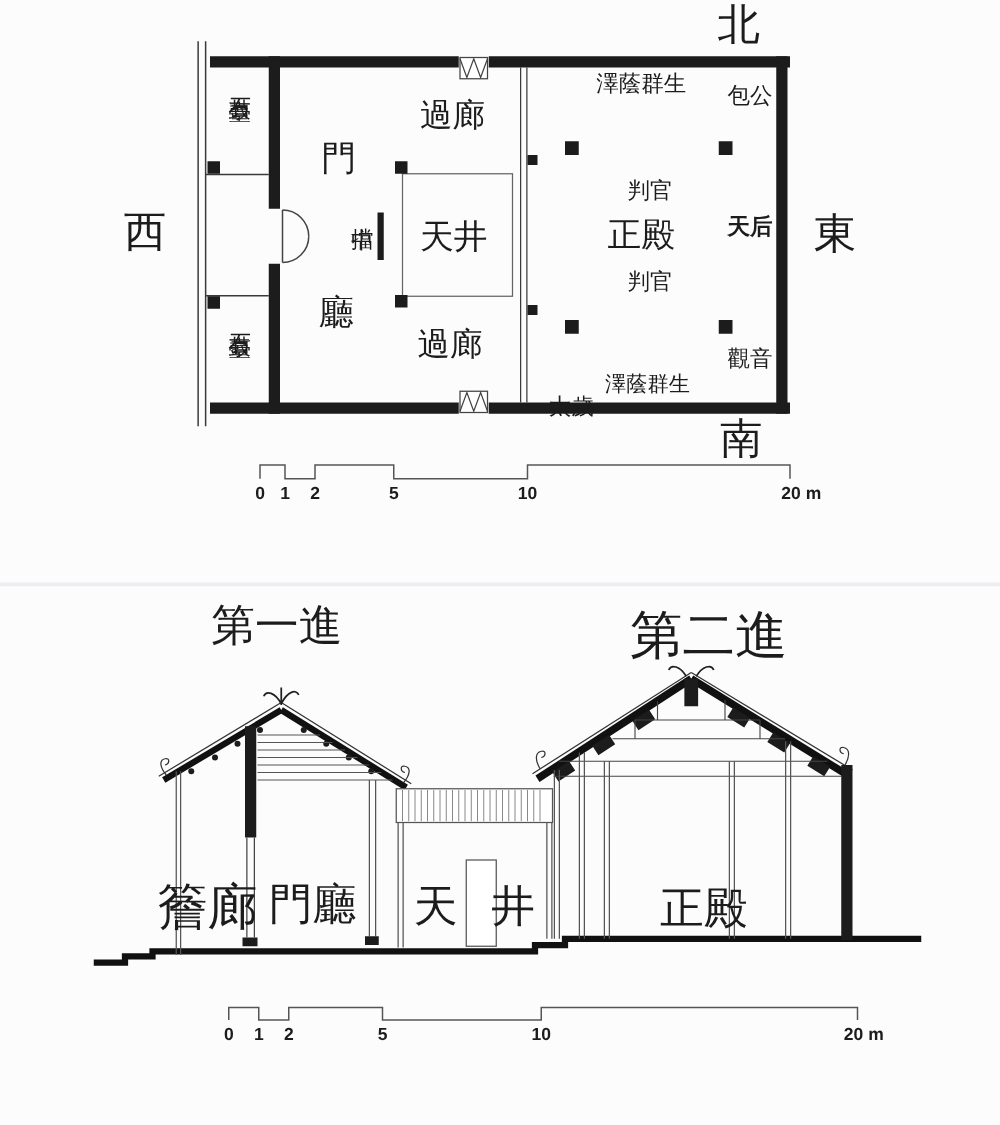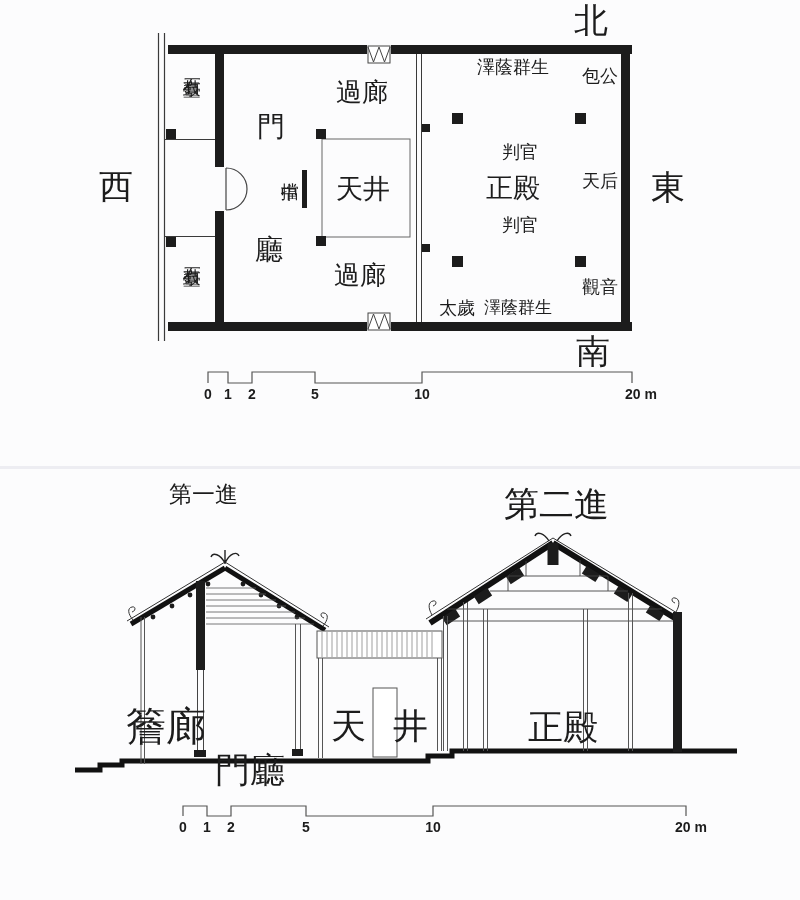--- a/index.html
+++ b/index.html
@@ -249,38 +249,38 @@
   <div class="lbl" style="left:334px;top:262px;font-size:26px;">過廊</div>
 
   <div class="lbl vert" style="left:280px;top:168px;font-size:18px;">擋中</div>
 
   <div class="lbl" style="left:336px;top:175px;font-size:27px;">天井</div>
   <div class="lbl" style="left:486px;top:174px;font-size:27px;">正殿</div>
 
   <div class="lbl" style="left:477px;top:58px;font-size:18px;">澤蔭群生</div>
   <div class="lbl" style="left:582px;top:67px;font-size:18px;">包公</div>
   <div class="lbl" style="left:502px;top:143px;font-size:18px;">判官</div>
-  <div class="lbl" style="left:582px;top:172px;font-size:18px;">天后</div>
+  <div class="lbl" style="left:582px;top:172px;font-size:18px;font-weight:bold;">天后</div>
   <div class="lbl" style="left:502px;top:216px;font-size:18px;">判官</div>
   <div class="lbl" style="left:582px;top:278px;font-size:18px;">觀音</div>
-  <div class="lbl" style="left:439px;top:299px;font-size:18px;">太歲</div>
+  <div class="lbl" style="left:439px;top:316px;font-size:18px;">太歲</div>
   <div class="lbl" style="left:484px;top:299px;font-size:17px;">澤蔭群生</div>
 
   <div class="lbl ctr" style="left:208px;top:387px;font-size:14px;font-weight:bold;">0</div>
   <div class="lbl ctr" style="left:228px;top:387px;font-size:14px;font-weight:bold;">1</div>
   <div class="lbl ctr" style="left:252px;top:387px;font-size:14px;font-weight:bold;">2</div>
   <div class="lbl ctr" style="left:315px;top:387px;font-size:14px;font-weight:bold;">5</div>
   <div class="lbl ctr" style="left:422px;top:387px;font-size:14px;font-weight:bold;">10</div>
   <div class="lbl ctr" style="left:641px;top:387px;font-size:14px;font-weight:bold;">20 m</div>
 
-  <div class="lbl" style="left:169px;top:483px;font-size:23px;">第一進</div>
-  <div class="lbl" style="left:504px;top:486px;font-size:35px;">第二進</div>
+  <div class="lbl" style="left:169px;top:483px;font-size:35px;">第一進</div>
+  <div class="lbl" style="left:504px;top:486px;font-size:42px;">第二進</div>
 
   <div class="lbl" style="left:126px;top:706px;font-size:40px;">簷廊</div>
-  <div class="lbl" style="left:215px;top:706px;font-size:35px;margin-top:46px;">門廳</div>
+  <div class="lbl" style="left:215px;top:706px;font-size:35px;">門廳</div>
   <div class="lbl" style="left:331px;top:708px;font-size:35px;letter-spacing:27px;">天井</div>
   <div class="lbl" style="left:528px;top:709px;font-size:35px;">正殿</div>
 
   <div class="lbl ctr" style="left:183px;top:820px;font-size:14px;font-weight:bold;">0</div>
   <div class="lbl ctr" style="left:207px;top:820px;font-size:14px;font-weight:bold;">1</div>
   <div class="lbl ctr" style="left:231px;top:820px;font-size:14px;font-weight:bold;">2</div>
   <div class="lbl ctr" style="left:306px;top:820px;font-size:14px;font-weight:bold;">5</div>
   <div class="lbl ctr" style="left:433px;top:820px;font-size:14px;font-weight:bold;">10</div>
   <div class="lbl ctr" style="left:691px;top:820px;font-size:14px;font-weight:bold;">20 m</div>
 

